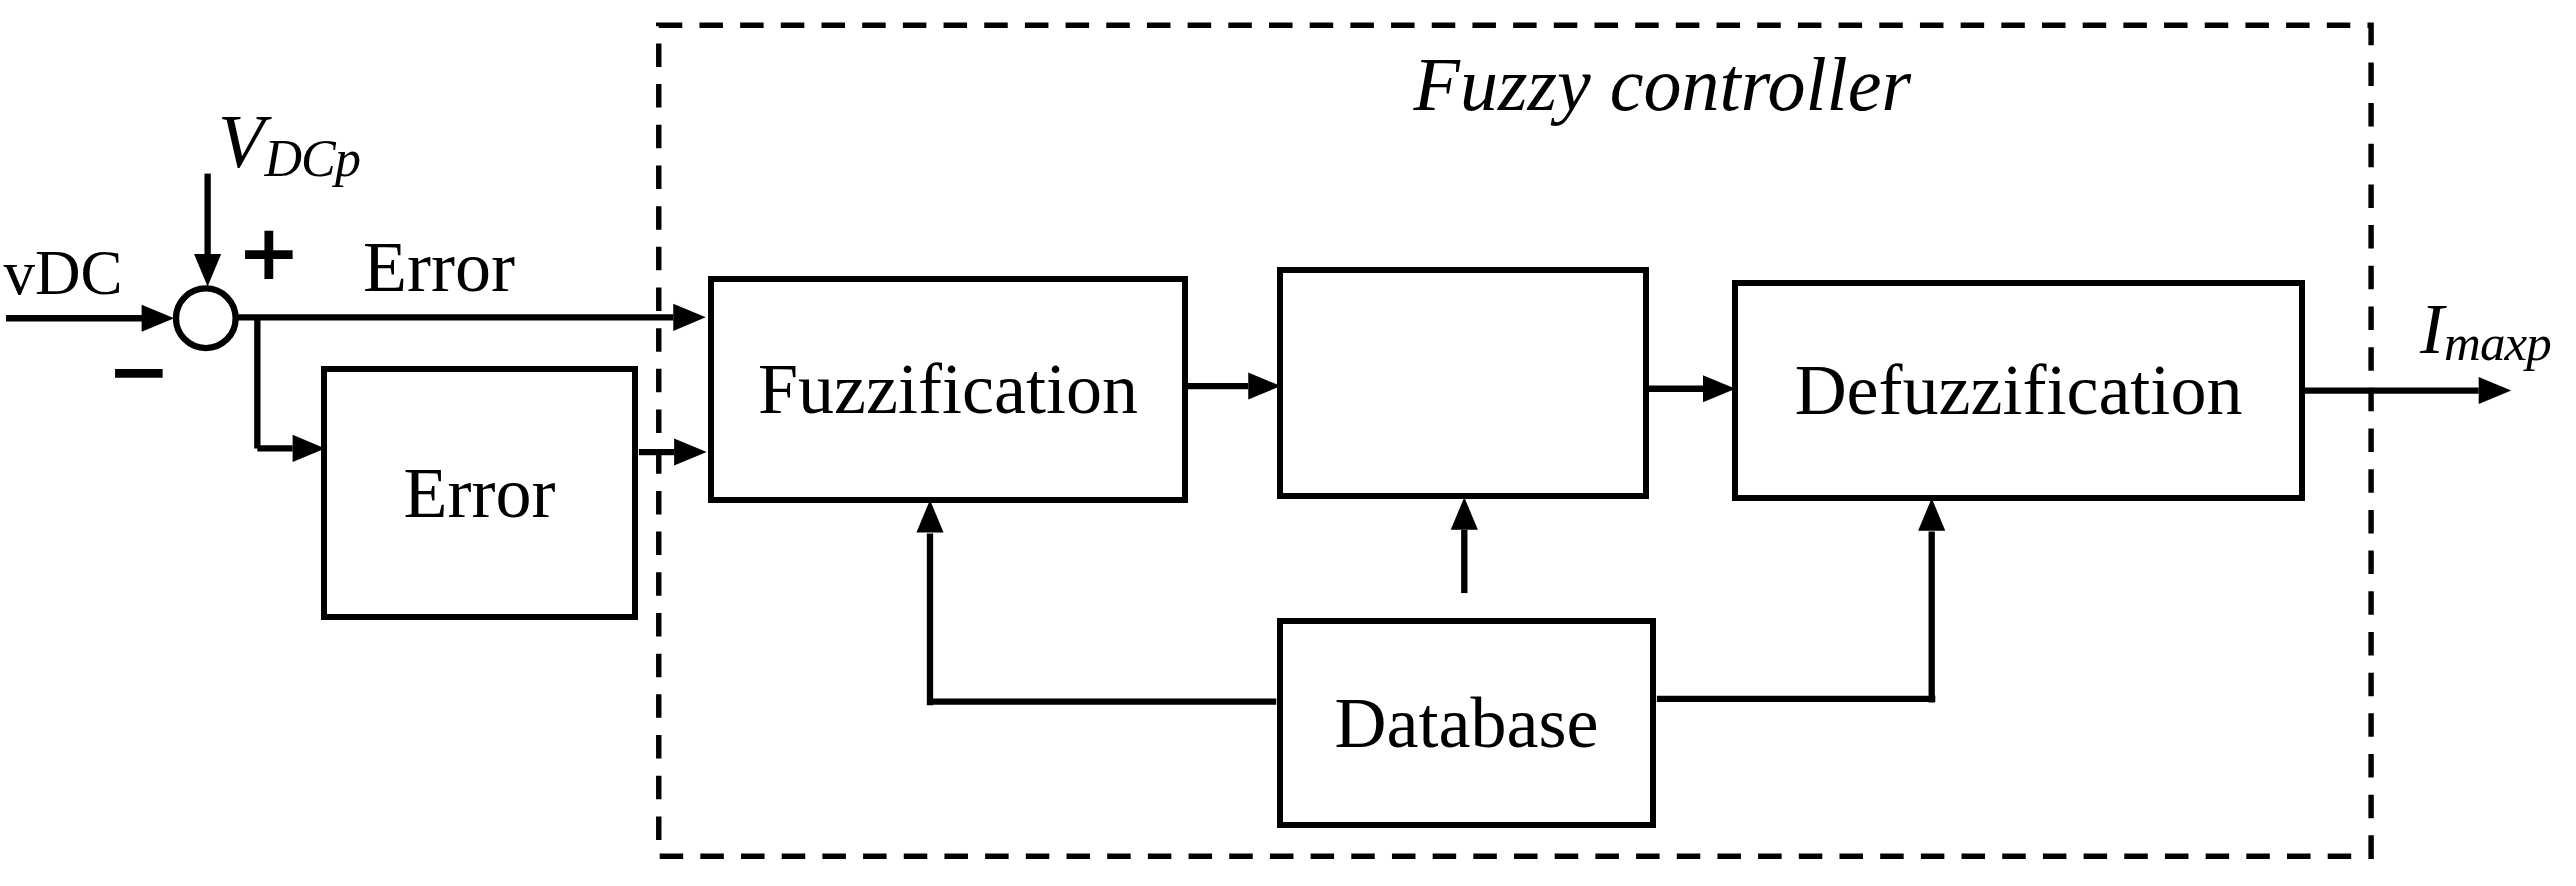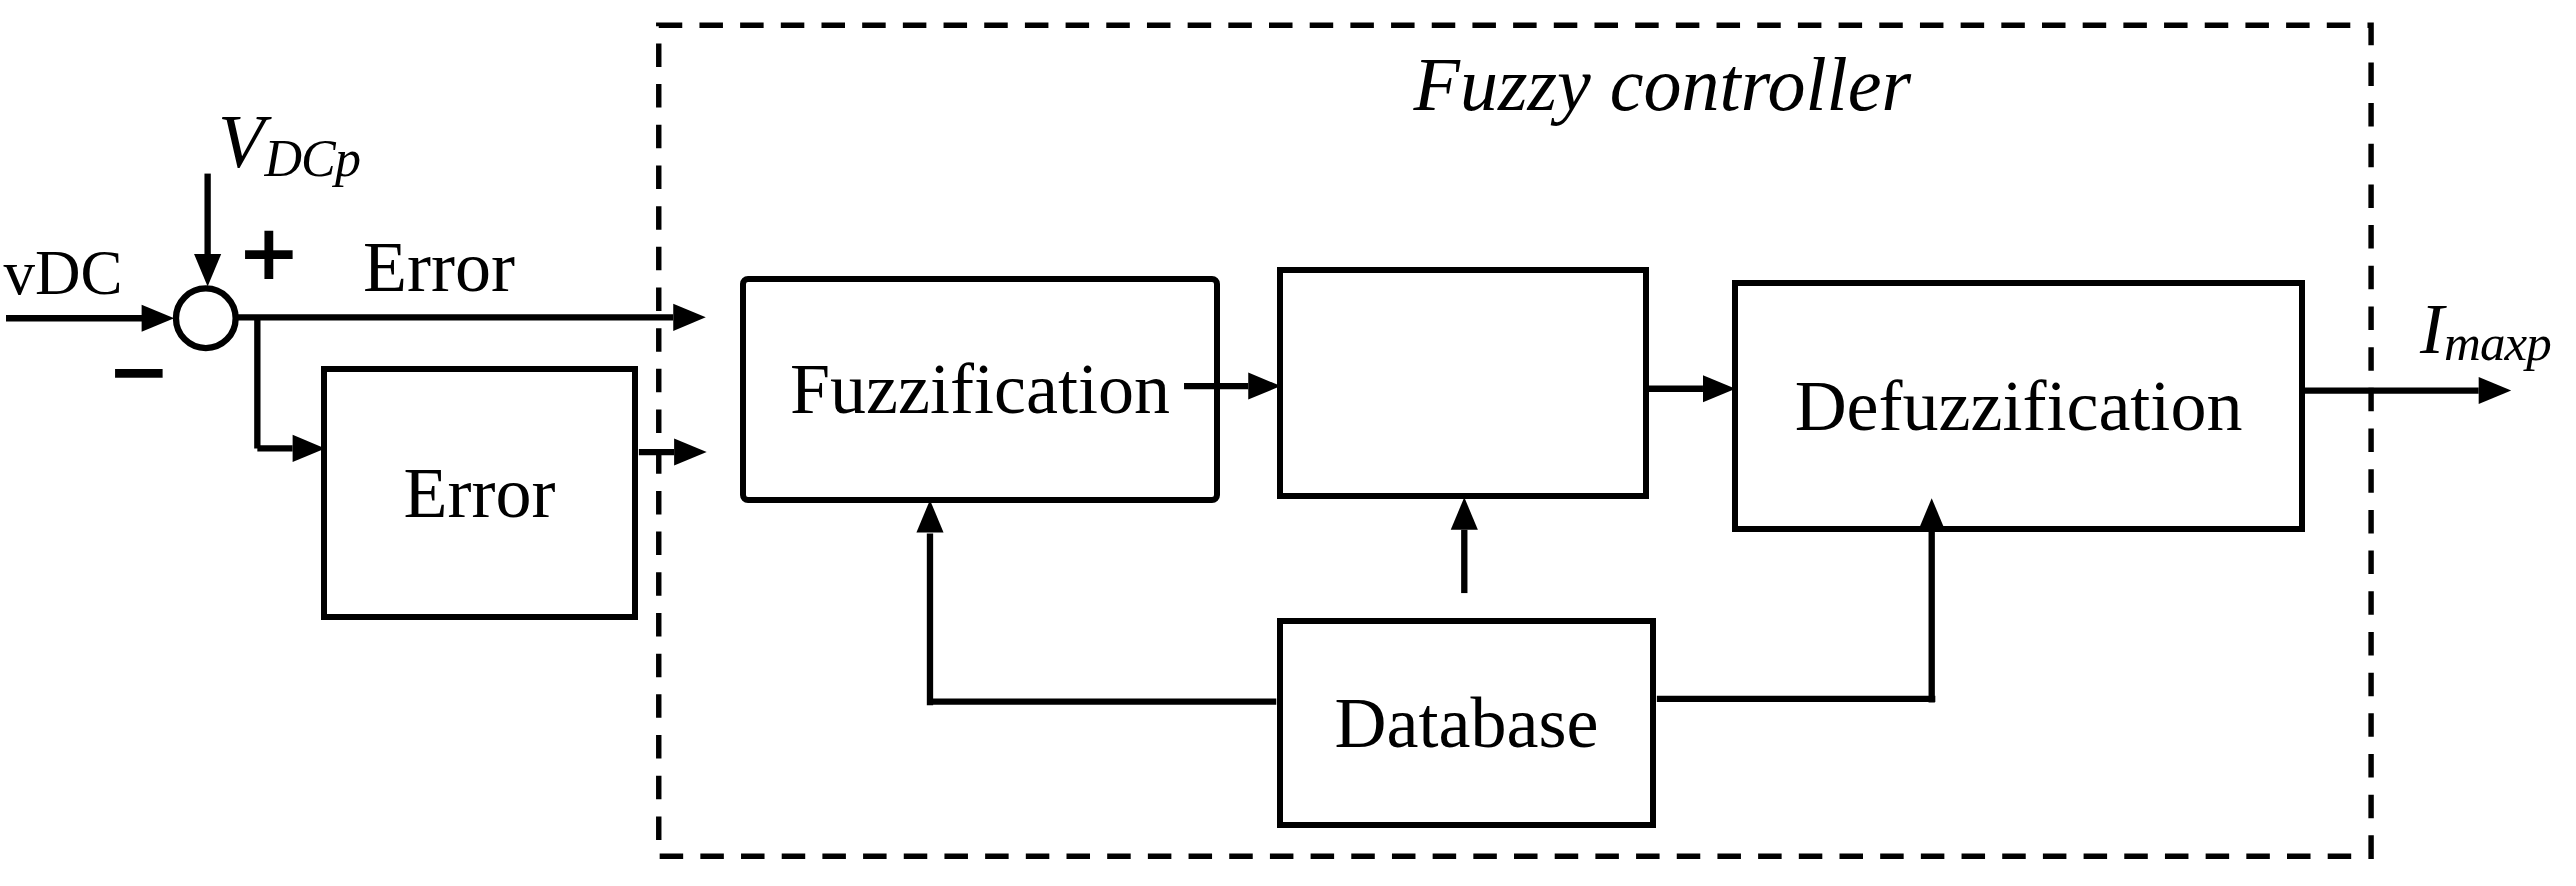--- a/index.html
+++ b/index.html
@@ -55,23 +55,23 @@
   }
   #lbl-title   { left: 1097px; top: 41px;  width: 814px; }
   #lbl-vdc     { left: 3.6px;    top: 237px; width: 154px; text-align: left; }
   #lbl-vdcp    { left: 152px;  top: 98px; width: 208px; text-align: right; }
   #lbl-plus    { left: 237px;  top: 215px; }
   #lbl-minus   { left: 107px;  top: 333px; }
   #lbl-error   { left: 344px;  top: 226px; width: 190px; text-align: center; }
   #lbl-imaxp   { left: 2395px; top: 288px; width: 181px; text-align: center; }
 
   #box-error-variation { left: 321px;  top: 366px; width: 317px; height: 254px; }
-  #box-fuzzification   { left: 740px;  top: 276px; width: 480px; height: 227px; border-radius: 8px; }
+  #box-fuzzification   { left: 708px;  top: 276px; width: 480px; height: 227px; }
   #box-rule-base       { left: 1277px; top: 267px; width: 372px; height: 232px; }
-  #box-defuzzification { left: 1732px; top: 280px; width: 573px; height: 252px; }
+  #box-defuzzification { left: 1732px; top: 280px; width: 573px; height: 221px; }
   #box-database        { left: 1277px; top: 618px; width: 379px; height: 210px; }
 
   .wires line, .wires rect, .wires circle { stroke: #000000; }
   .wires polygon { fill: #000000; stroke: none; }
 </style>
 </head>
 <body>
 
 <div class="stage">
 

